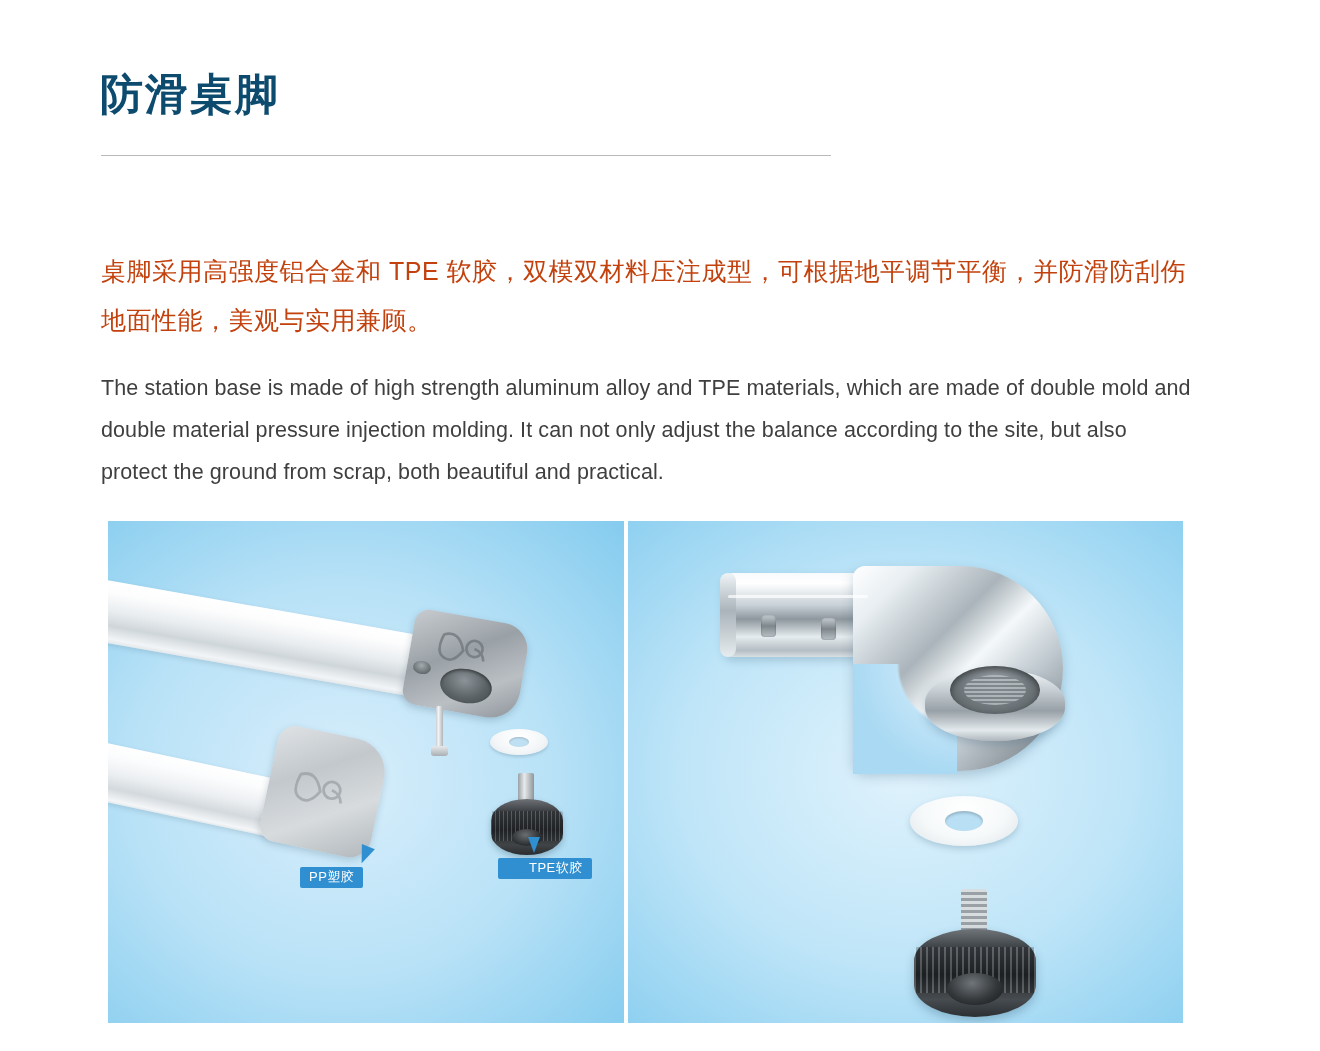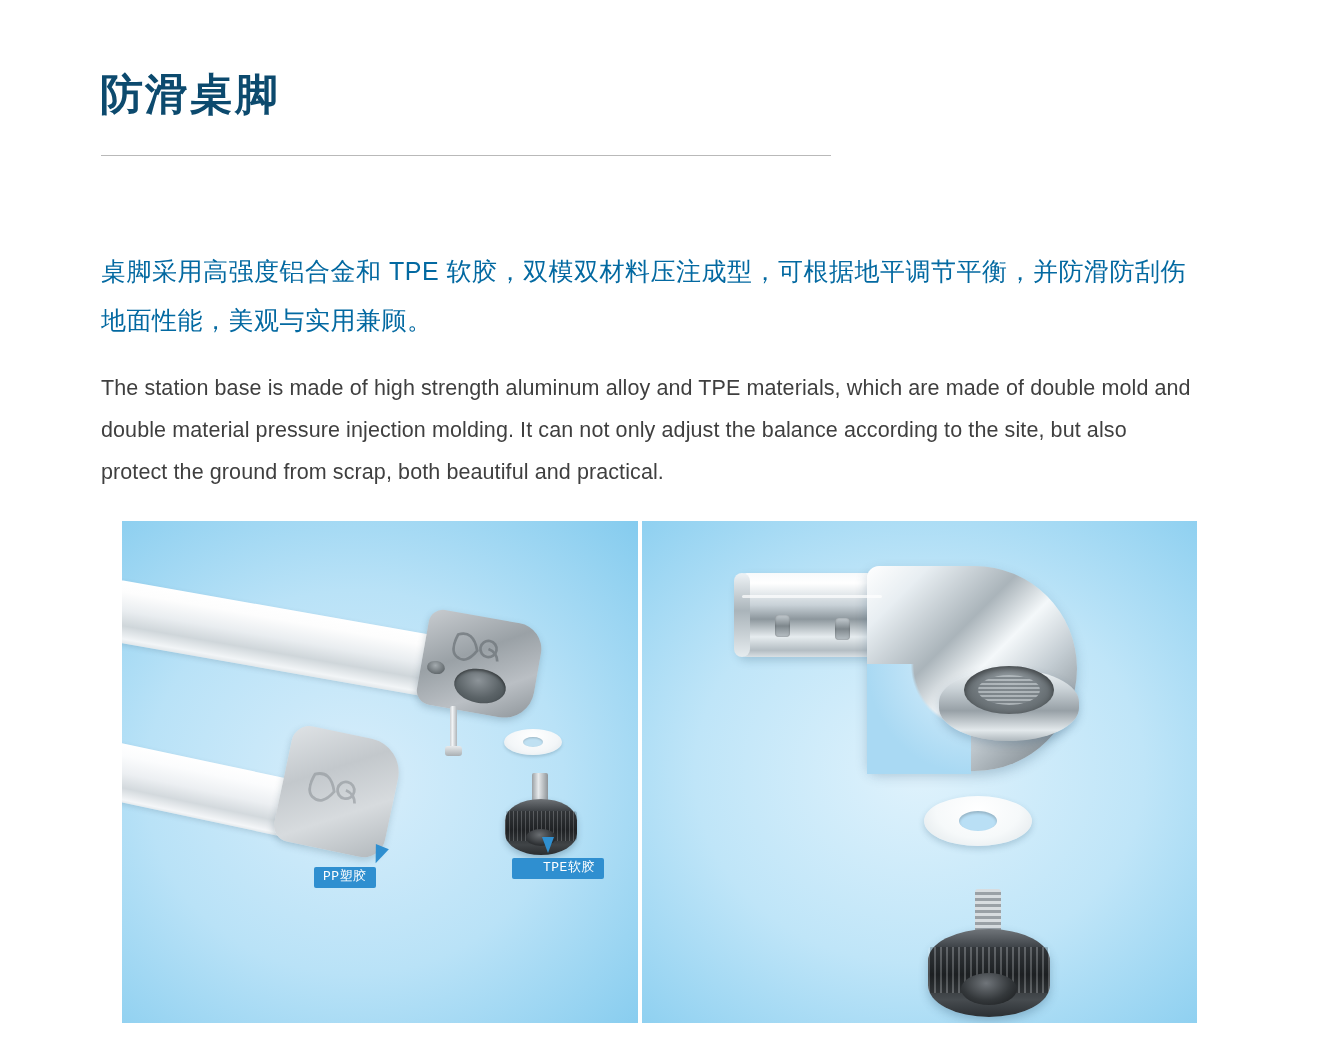--- a/index.html
+++ b/index.html
@@ -39,43 +39,42 @@
     height: 1px;
     background: #b9b9b9;
   }
   .para-cn {
     position: absolute;
     left: 101px;
     top: 222px;
     width: 1100px;
     font-size: 25px;
     line-height: 49px;
-    color: #0369a1;
+    color: #c2410c;
     letter-spacing: 0.5px;
   }
   .para-en {
     position: absolute;
     left: 101px;
     top: 345px;
     width: 1095px;
     font-size: 21.5px;
     line-height: 42px;
     color: #3f3f3f;
     letter-spacing: 0.1px;
   }
 
   
   .figure {
     position: absolute;
-    left: 122px;
+    left: 108px;
     top: 521px;
     width: 1075px;
     height: 502px;
     overflow: hidden;
-    font-family: Liberation Mono, monospace;
   }
   .panel {
     position: absolute;
     top: 0;
     height: 502px;
     overflow: hidden;
   }
   .panel-left {
     left: 0;
     width: 516px;

